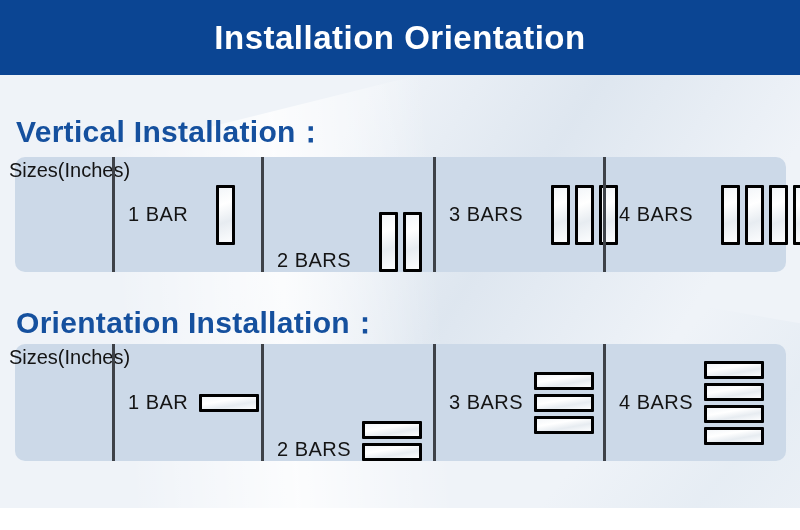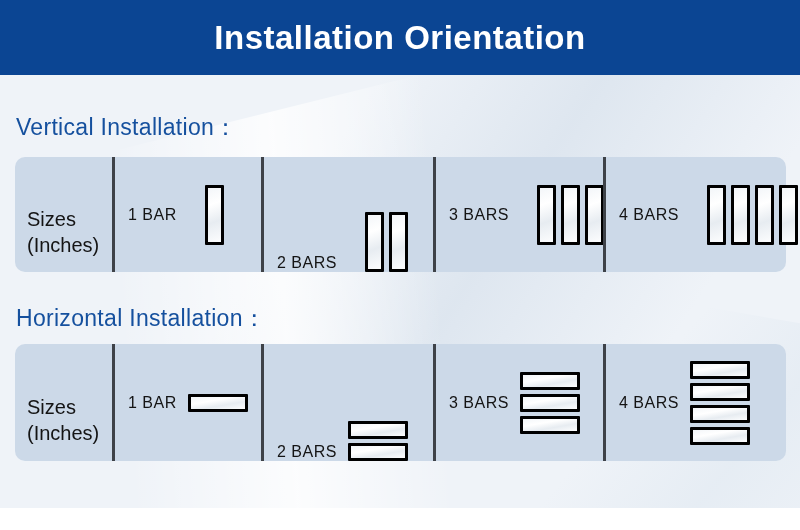--- a/index.html
+++ b/index.html
@@ -34,21 +34,21 @@
     display:flex;align-items:center;justify-content:center;
   }
   .banner-title{
     color:#ffffff;font-size:33px;font-weight:bold;letter-spacing:0.5px;
     margin:0;
   }
 
   .section-heading{
     position:absolute;left:16px;margin:0;
     color:var(--heading-text,#15509e);
-    font-size:23px;font-weight:normal;letter-spacing:0.3px;
+    font-size:30px;font-weight:bold;letter-spacing:0.3px;
     white-space:nowrap;
   }
   .heading-v{top:112px;}
   .heading-h{top:303px;}
 
   .table-row{
     position:absolute;left:15px;width:771px;
     background:var(--table-bg,#ccd9e8);
     border-radius:10px;
     display:flex;
@@ -56,29 +56,29 @@
   }
   .table-v{top:157px;height:115px;}
   .table-h{top:344px;height:117px;}
 
   .cell{
     display:flex;align-items:center;
     box-sizing:border-box;
     border-left:3px solid var(--divider,#3e4248);
   }
   .cell:first-child{border-left:none;}
-  .cell.c0{width:97px;flex-direction:column;justify-content:center;align-items:flex-start;padding-left:12px;margin-top:34px;}
+  .cell.c0{width:97px;flex-direction:row;justify-content:center;align-items:flex-start;padding-left:12px;}
   .cell.c1{width:149px;}
   .cell.c2{width:172px;align-items:flex-end;}
   .cell.c3{width:170px;align-items:center;}
   .cell.c4{width:183px;}
 
   .hdr-line{font-size:20px;color:#141414;line-height:26px;}
   .cell-label{
-    font-size:16px;color:#141414;margin-left:13px;white-space:nowrap;
+    font-size:20px;color:#141414;margin-left:13px;white-space:nowrap;
     letter-spacing:0.5px;
   }
 
   .bars{display:flex;}
   .bars.v{flex-direction:row;gap:5px;margin-left:28px;}
   .bars.h{flex-direction:column;gap:4px;margin-left:11px;}
   .bar{
     border:3px solid var(--bar-border,#000000);
     box-sizing:border-box;
     border-radius:1px;
@@ -137,21 +137,21 @@
       <span class="cell-label">4 BARS</span>
       <div class="bars v">
           <div class="bar v"></div>
           <div class="bar v"></div>
           <div class="bar v"></div>
           <div class="bar v"></div>
         </div>
     </div>
   </div>
 
-  <h2 class="section-heading heading-h">Horizontal Installation：</h2>
+  <h2 class="section-heading heading-h">Orientation Installation：</h2>
 
   <div class="table-row table-h">
     <div class="cell c0">
       <span class="hdr-line">Sizes</span>
       <span class="hdr-line">(Inches)</span>
     </div>
     <div class="cell c1">
       <span class="cell-label">1 BAR</span>
       <div class="bars h">
           <div class="bar h"></div>

